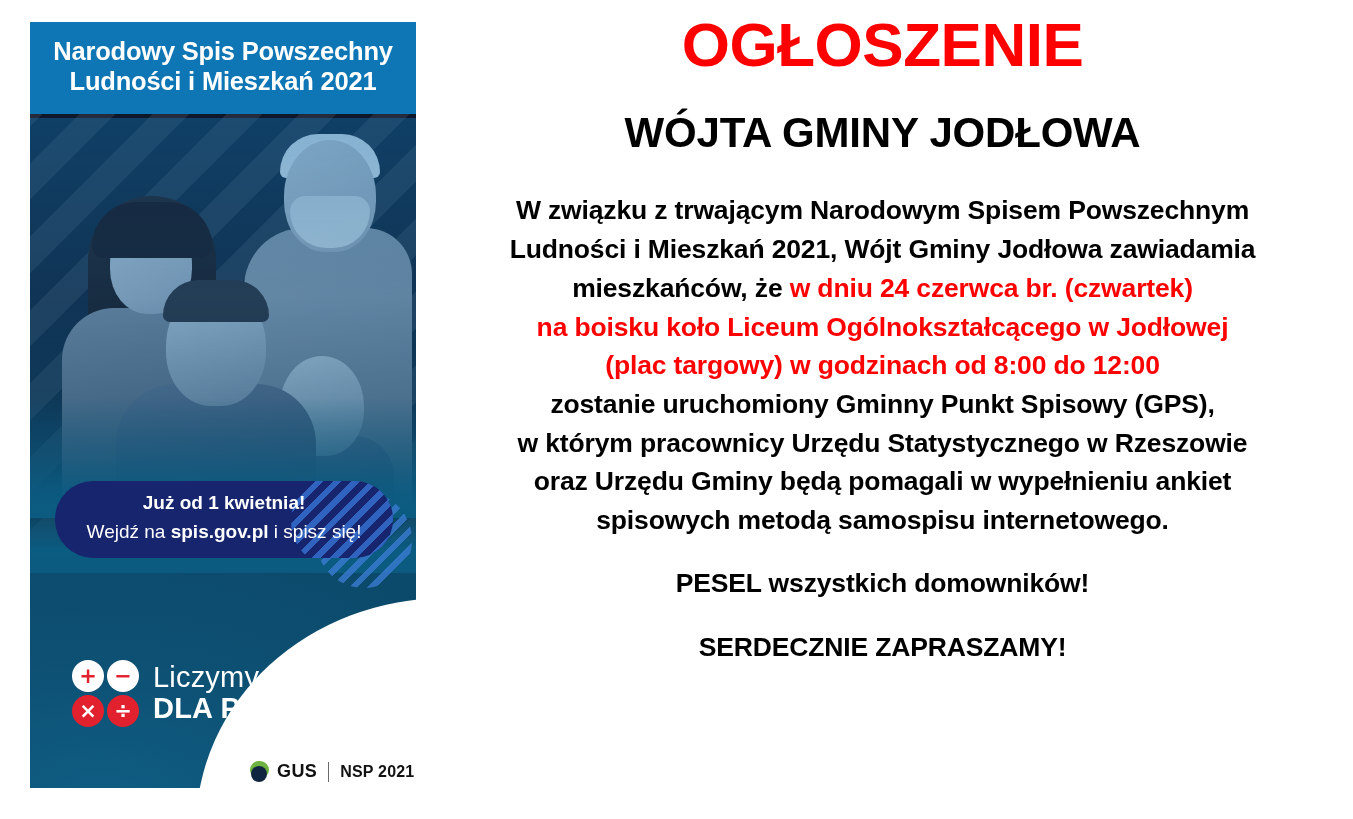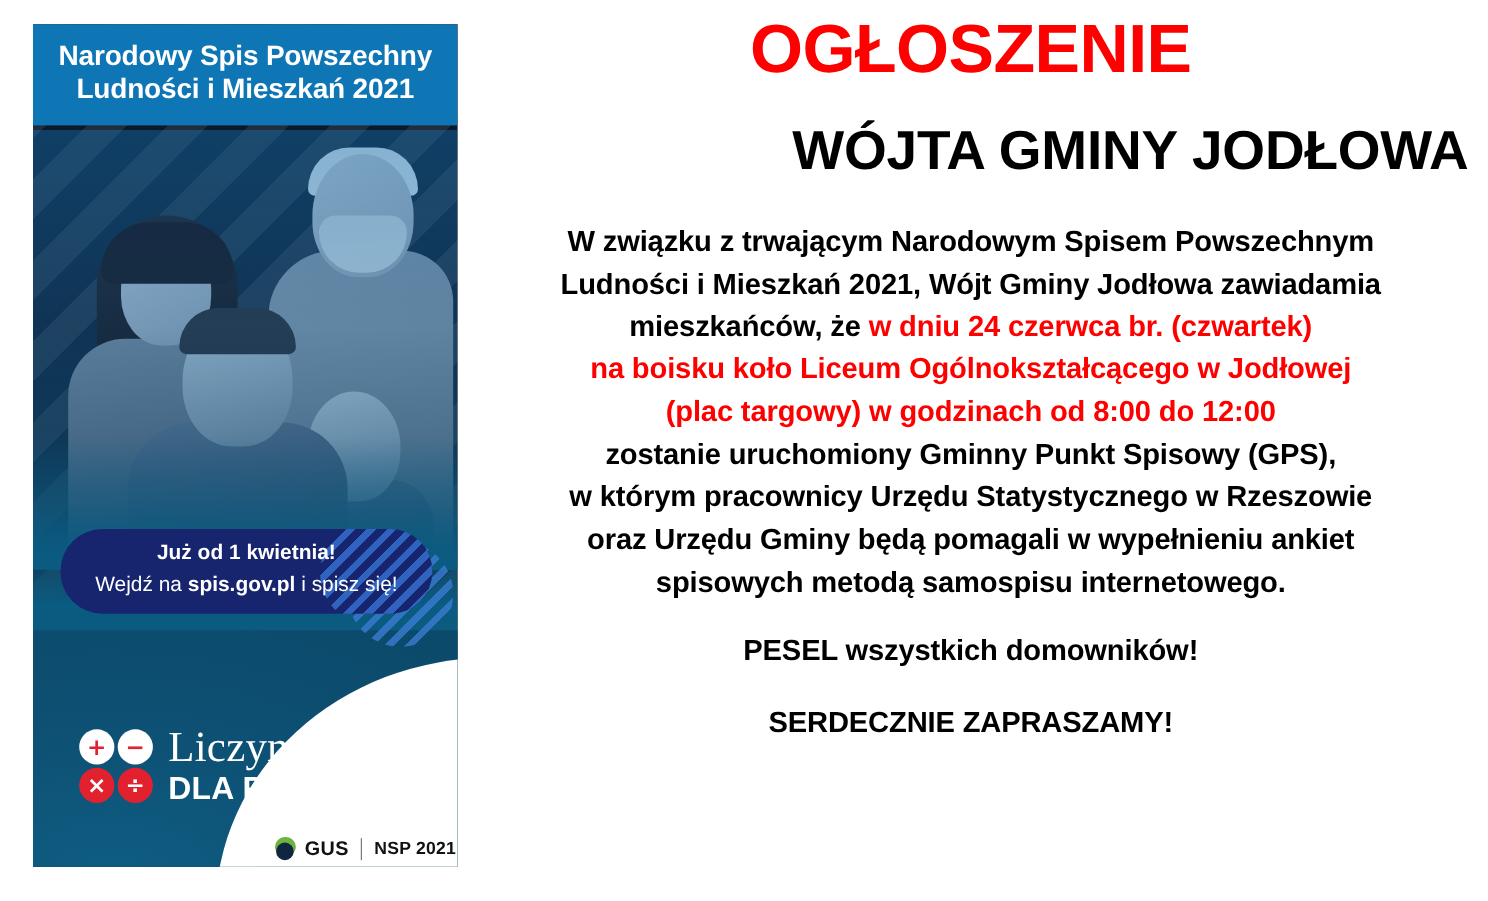--- a/index.html
+++ b/index.html
@@ -245,21 +245,21 @@
   }
   .op {
     width: 32px; height: 32px; border-radius: 50%;
     display: flex; align-items: center; justify-content: center;
     font-size: 21px; font-weight: bold; line-height: 1;
     font-family: "DejaVu Sans", sans-serif;
   }
   .op-light { background: #ffffff; color: #e1222e; }
   .op-red   { background: #e1222e; color: #ffffff; }
   .slogan-txt { color: #ffffff; }
-  .slogan-l1 { font-size: 39px; font-weight: normal; line-height: 1.05; letter-spacing: .2px; font-family: Liberation Serif, serif;}
+  .slogan-l1 { font-size: 29px; font-weight: normal; line-height: 1.05; letter-spacing: .2px;}
   .slogan-l2 { font-size: 29px; font-weight: bold; line-height: 1.12; letter-spacing: .2px;}
 
   
   .gus {
     position: absolute;
     left: 250px;
     top: 761px;
     display: flex;
     align-items: center;
     gap: 8px;
@@ -300,26 +300,25 @@
     padding-top: 12px;
     font-size: 62px;
     font-weight: bold;
     color: #ff0000;
     letter-spacing: -0.5px;
     line-height: 1.05;
   }
   .h2 {
     margin: 0;
     padding-top: 33px;
-    font-size: 50px;
+    font-size: 42px;
     font-weight: bold;
     color: #000000;
     letter-spacing: -0.2px;
     line-height: 1.08;
-    text-align: right;
   }
   .para {
     margin: 0;
     font-size: 26.5px;
     font-weight: bold;
     line-height: 1.46;
     letter-spacing: -0.15px;
   }
   .p1 { padding-top: 36px; }
   .p2 { padding-top: 24px; }

